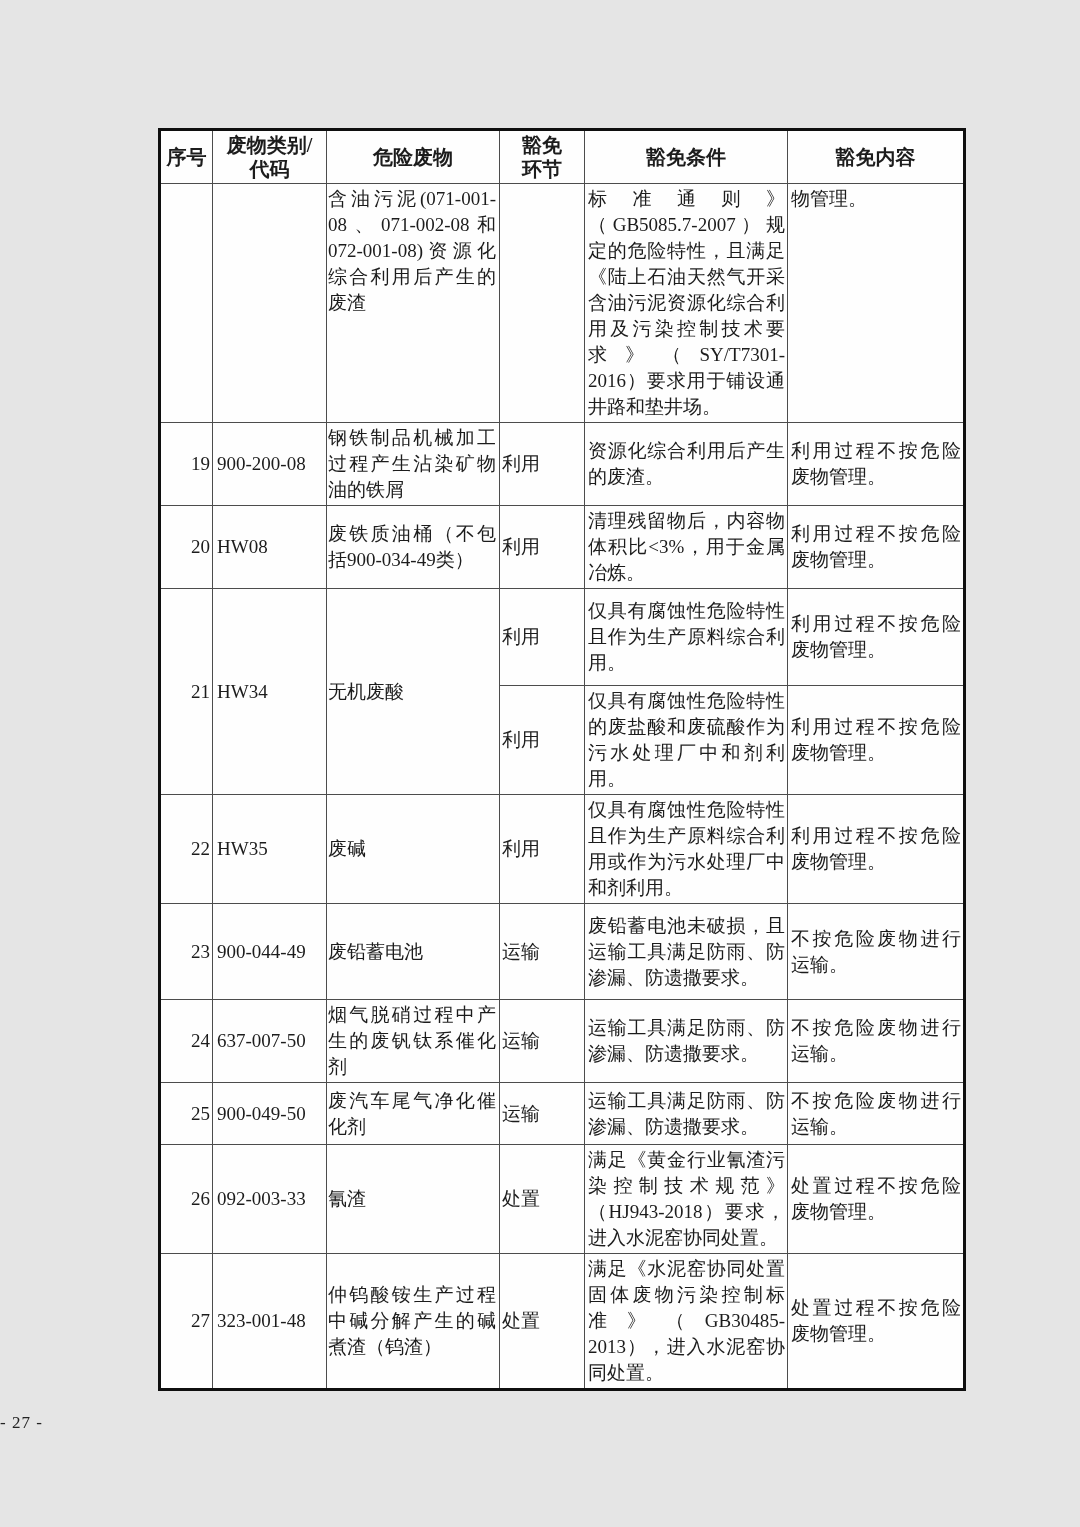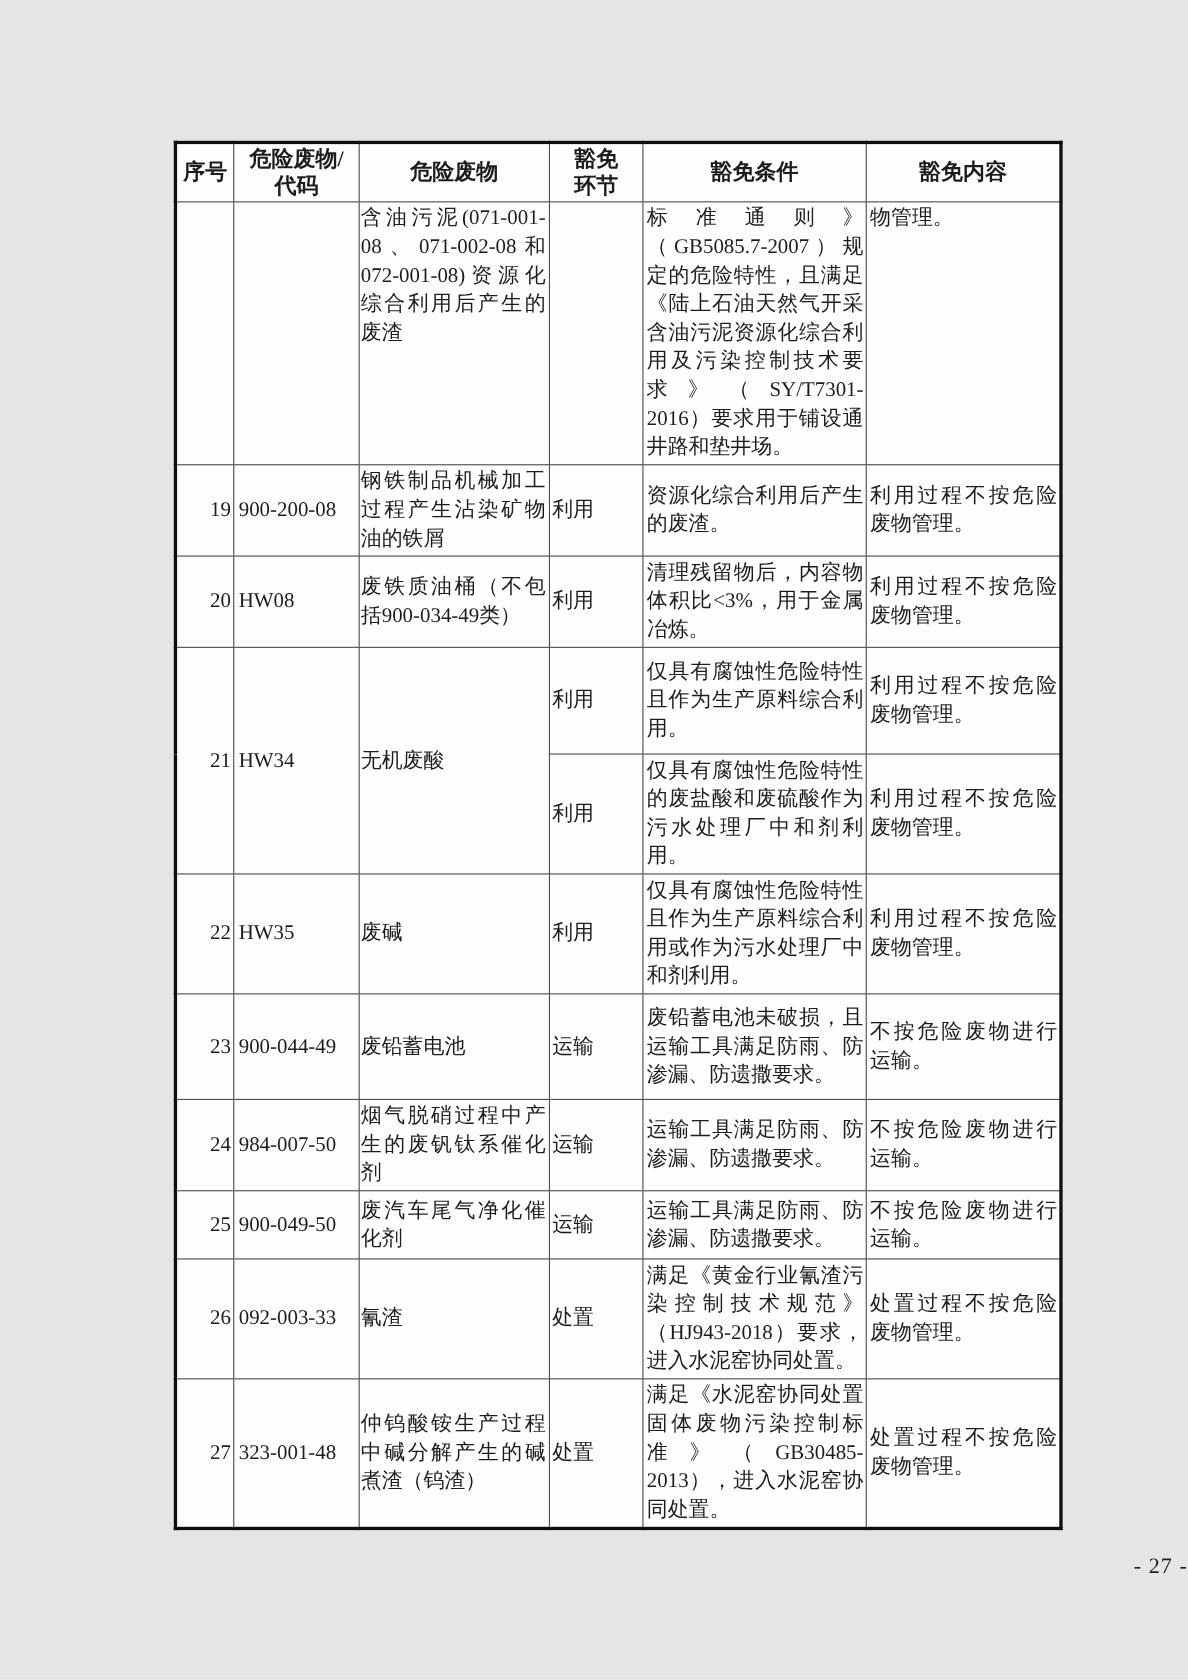--- a/index.html
+++ b/index.html
@@ -46,42 +46,42 @@
   tbody tr.r10{height:127px}
   tbody tr.r0 td{vertical-align:top}
   td.seq{text-align:right}
   td.code{text-align:left;padding-left:4px}
   td.waste{text-align:justify;padding-left:1px;padding-right:3px}
   td.stage{text-align:left}
   td.cond{text-align:justify;padding-left:3px;padding-right:2px}
   td.content{text-align:justify;padding-left:3px;padding-right:2px}
   .page-number{
     position:absolute;left:0;top:1413px;width:1080px;
-    text-align:right;font-size:20px;color:#222;
+    text-align:left;font-size:17px;color:#222;
     letter-spacing:1px;
   }
 </style>
 </head>
 <body>
 
 <div class="page">
 
   <table class="exempt">
     <colgroup>
       <col class="c1">
         <col class="c2">
         <col class="c3">
         <col class="c4">
         <col class="c5">
         <col class="c6">
     </colgroup>
     <thead>
       <tr>
         <th>序号</th>
-        <th>危险废物/
+        <th>废物类别/
 代码</th>
         <th>危险废物</th>
         <th>豁免
 环节</th>
         <th>豁免条件</th>
         <th>豁免内容</th>
       </tr>
     </thead>
     <tbody>
       <tr class="r0">
@@ -132,21 +132,21 @@
       <tr class="r6">
         <td class="seq">23</td>
         <td class="code">900-044-49</td>
         <td class="waste">废铅蓄电池</td>
         <td class="stage">运输</td>
         <td class="cond">废铅蓄电池未破损，且运输工具满足防雨、防渗漏、防遗撒要求。</td>
         <td class="content">不按危险废物进行运输。</td>
       </tr>
       <tr class="r7">
         <td class="seq">24</td>
-        <td class="code">984-007-50</td>
+        <td class="code">637-007-50</td>
         <td class="waste">烟气脱硝过程中产生的废钒钛系催化剂</td>
         <td class="stage">运输</td>
         <td class="cond">运输工具满足防雨、防渗漏、防遗撒要求。</td>
         <td class="content">不按危险废物进行运输。</td>
       </tr>
       <tr class="r8">
         <td class="seq">25</td>
         <td class="code">900-049-50</td>
         <td class="waste">废汽车尾气净化催化剂</td>
         <td class="stage">运输</td>

